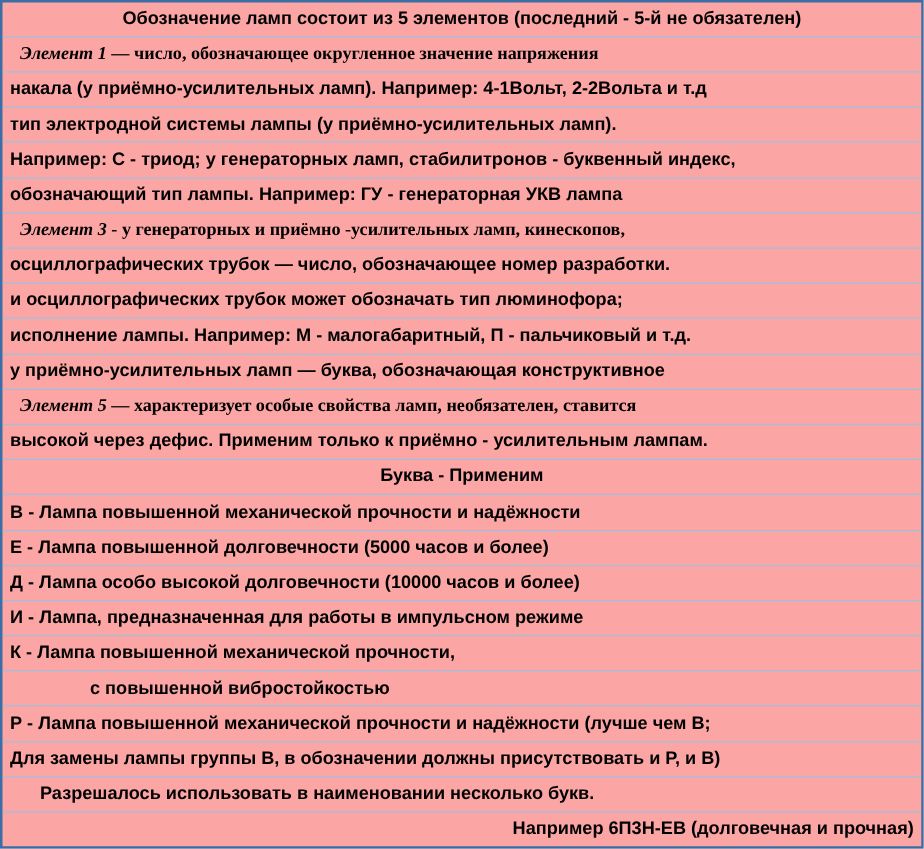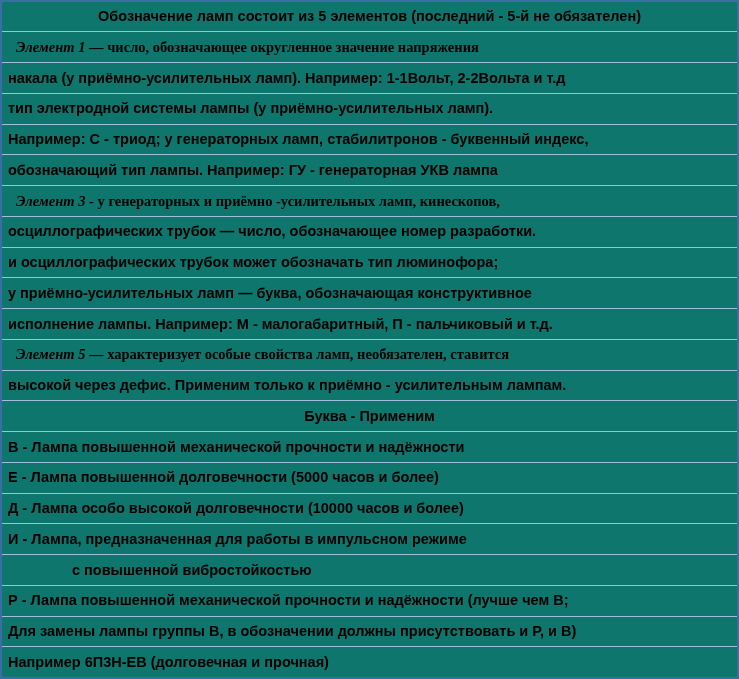--- a/index.html
+++ b/index.html
@@ -7,21 +7,21 @@
     padding: 0;
     background: #ffffff;
   }
   body {
     font-family: "Liberation Sans", sans-serif;
   }
   #sheet {
     width: 739px;
     height: 679px;
     box-sizing: border-box;
-    background: #0f766e;
+    background: #fca5a5;
     border: 2px solid #3a6ea5;
     position: relative;
     overflow: hidden;
   }
   table.doc {
     width: 100%;
     height: 100%;
     border-collapse: collapse;
     table-layout: fixed;
   }
@@ -30,20 +30,21 @@
     padding: 0 6px;
     vertical-align: middle;
     color: #000000;
     font-size: 14.5px;
     line-height: 1.15;
     white-space: nowrap;
     overflow: hidden;
   }
   table.doc tr:last-child td {
     border-bottom: none;
+    text-align: right;
   }
   
   .r-bold { font-weight: bold; }
   .r-center { text-align: center; }
   .r-indent { padding-left: 14px !important; font-family: Liberation Serif, serif; }
   .r-indent2 { padding-left: 30px !important; }
   .r-indent3 { padding-left: 70px !important; margin-top: 16px; }
   .elem-label {
     font-style: italic;
     font-weight: bold;
@@ -57,45 +58,45 @@
 <div id="sheet">
   <table class="doc">
     <tbody>
       <tr>
         <td class="r-bold r-center">Обозначение ламп состоит из 5 элементов (последний - 5-й не обязателен)</td>
       </tr>
       <tr>
         <td class="r-indent"><span class="elem-label">Элемент 1</span><span class="rest"> — число, обозначающее округленное значение напряжения</span></td>
       </tr>
       <tr>
-        <td class="plain">накала (у приёмно-усилительных ламп). Например: 1-1Вольт, 2-2Вольта и т.д</td>
+        <td class="plain">накала (у приёмно-усилительных ламп). Например: 4-1Вольт, 2-2Вольта и т.д</td>
       </tr>
       <tr>
         <td class="plain">тип электродной системы лампы (у приёмно-усилительных ламп).</td>
       </tr>
       <tr>
         <td class="plain">Например: С - триод; у генераторных ламп, стабилитронов - буквенный индекс,</td>
       </tr>
       <tr>
         <td class="plain">обозначающий тип лампы. Например: ГУ - генераторная УКВ лампа</td>
       </tr>
       <tr>
         <td class="r-indent"><span class="elem-label">Элемент 3</span><span class="rest"> - у генераторных и приёмно  -усилительных ламп, кинескопов,</span></td>
       </tr>
       <tr>
         <td class="plain">осциллографических трубок — число, обозначающее номер разработки.</td>
       </tr>
       <tr>
         <td class="plain">и осциллографических трубок может обозначать тип люминофора;</td>
       </tr>
       <tr>
-        <td class="plain">у приёмно-усилительных ламп — буква, обозначающая конструктивное</td>
+        <td class="plain">исполнение лампы. Например: М - малогабаритный, П - пальчиковый и т.д.</td>
       </tr>
       <tr>
-        <td class="plain">исполнение лампы. Например: М - малогабаритный, П - пальчиковый и т.д.</td>
+        <td class="plain">у приёмно-усилительных ламп — буква, обозначающая конструктивное</td>
       </tr>
       <tr>
         <td class="r-indent"><span class="elem-label">Элемент 5</span><span class="rest"> — характеризует особые свойства ламп, необязателен, ставится</span></td>
       </tr>
       <tr>
         <td class="plain">высокой через дефис. Применим только к приёмно - усилительным лампам.</td>
       </tr>
       <tr>
         <td class="plain r-center">Буква -  Применим</td>
       </tr>
@@ -105,26 +106,32 @@
       <tr>
         <td class="plain">Е - Лампа повышенной долговечности (5000 часов и более)</td>
       </tr>
       <tr>
         <td class="plain">Д - Лампа особо высокой долговечности (10000 часов и более)</td>
       </tr>
       <tr>
         <td class="plain">И - Лампа, предназначенная для работы в импульсном режиме</td>
       </tr>
       <tr>
+        <td class="plain">К - Лампа повышенной механической прочности,</td>
+      </tr>
+      <tr>
         <td class="plain r-indent3">с повышенной вибростойкостью</td>
       </tr>
       <tr>
         <td class="plain">Р - Лампа повышенной механической прочности и надёжности (лучше чем В;</td>
       </tr>
       <tr>
         <td class="plain">Для замены лампы группы В, в обозначении должны присутствовать и Р, и В)</td>
       </tr>
       <tr>
+        <td class="plain r-indent2">Разрешалось использовать в наименовании несколько букв.</td>
+      </tr>
+      <tr>
         <td class="plain">Например 6П3Н-ЕВ (долговечная и прочная)</td>
       </tr>
     </tbody>
   </table>
 </div>
 
 </body></html>

